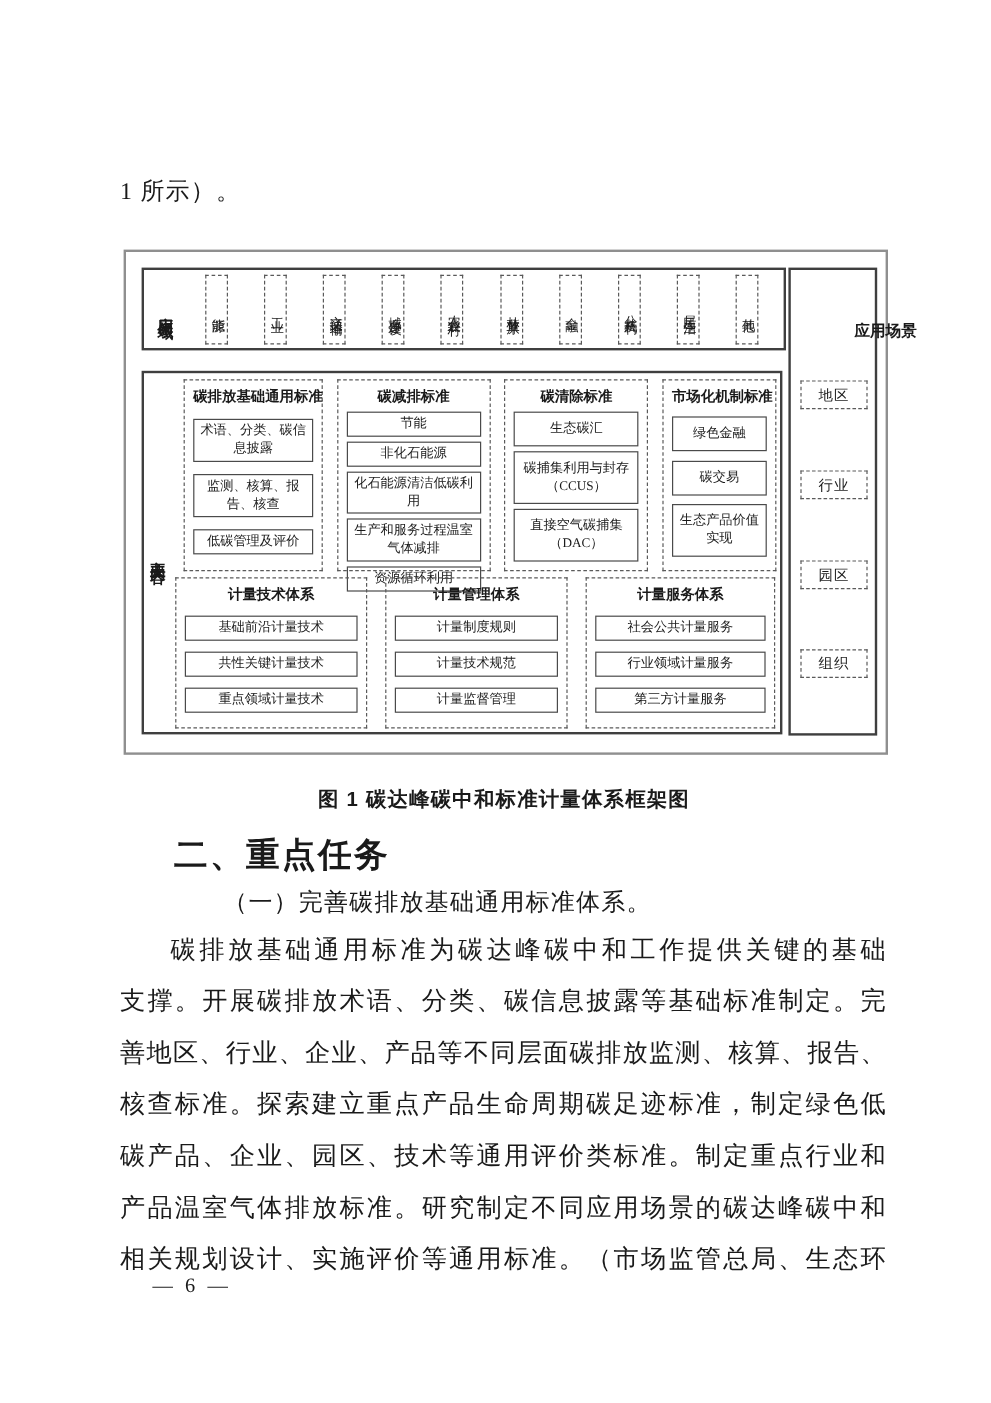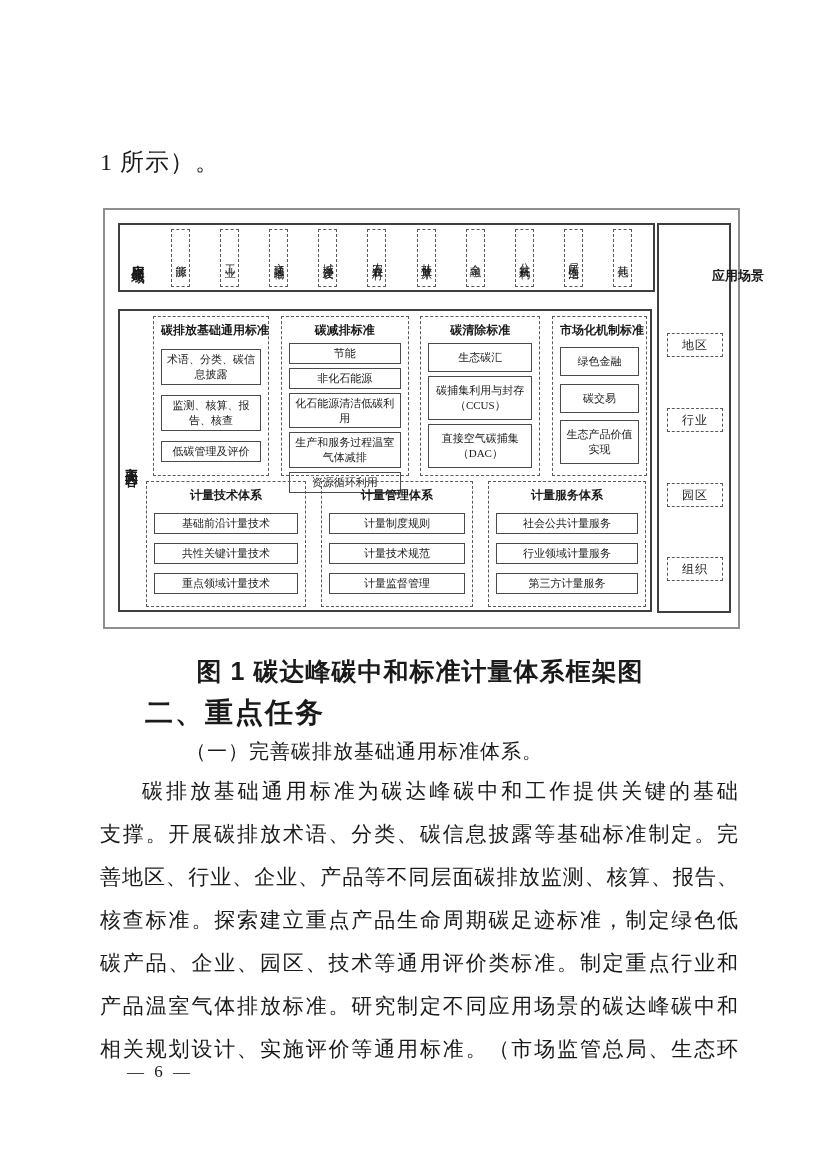--- a/index.html
+++ b/index.html
@@ -6,21 +6,21 @@
   .page{
     position:relative;
     width:826px;height:1169px;
     background:#ffffff;
     font-family:"Liberation Serif", serif;
     color:#1a1a1a;
     overflow:hidden;
   }
   .intro{
     position:absolute;left:100px;top:146px;
-    font-size:24px;letter-spacing:1px;
+    font-size:20px;letter-spacing:1px;
   }
   
   .figure{
     position:absolute;left:103px;top:208px;width:637px;height:421px;
     border:2px solid #8f8f8f;box-sizing:border-box;background:#fff;
   }
   .toprow{
     position:absolute;left:13px;top:13px;width:537px;height:69px;
     border:2px solid #3f3f3f;box-sizing:border-box;
     display:flex;align-items:center;
@@ -85,27 +85,27 @@
     border:2px solid #3f3f3f;box-sizing:border-box;
   }
   .rightcol-label{
     position:absolute;top:42px;left:0;width:100%;
     text-align:center;font-size:13px;font-weight:bold;white-space:nowrap;padding-left:44px;
   }
   .scene{
     position:absolute;left:8px;width:56px;height:24px;
     border:1px dashed #5a5a5a;box-sizing:border-box;
     display:flex;align-items:center;justify-content:center;
-    font-size:12px;letter-spacing:1px;margin-top:16px;
+    font-size:12px;letter-spacing:1px;
   }
   .scene-0{top:92px;} .scene-1{top:167px;} .scene-2{top:242px;} .scene-3{top:316px;}
   
   .caption{
     position:absolute;left:100px;top:655px;width:640px;
-    text-align:center;font-size:25px;font-weight:bold;
+    text-align:center;font-size:17px;font-weight:bold;
     font-family:"Liberation Sans", sans-serif;letter-spacing:1px;
   }
   .heading{
     position:absolute;left:145px;top:694px;
     font-size:28px;font-weight:bold;
     font-family:"Liberation Sans", sans-serif;letter-spacing:2px;
   }
   .subhead{
     position:absolute;left:142px;top:738px;
     font-size:20px;letter-spacing:1px;margin-left:44px;

